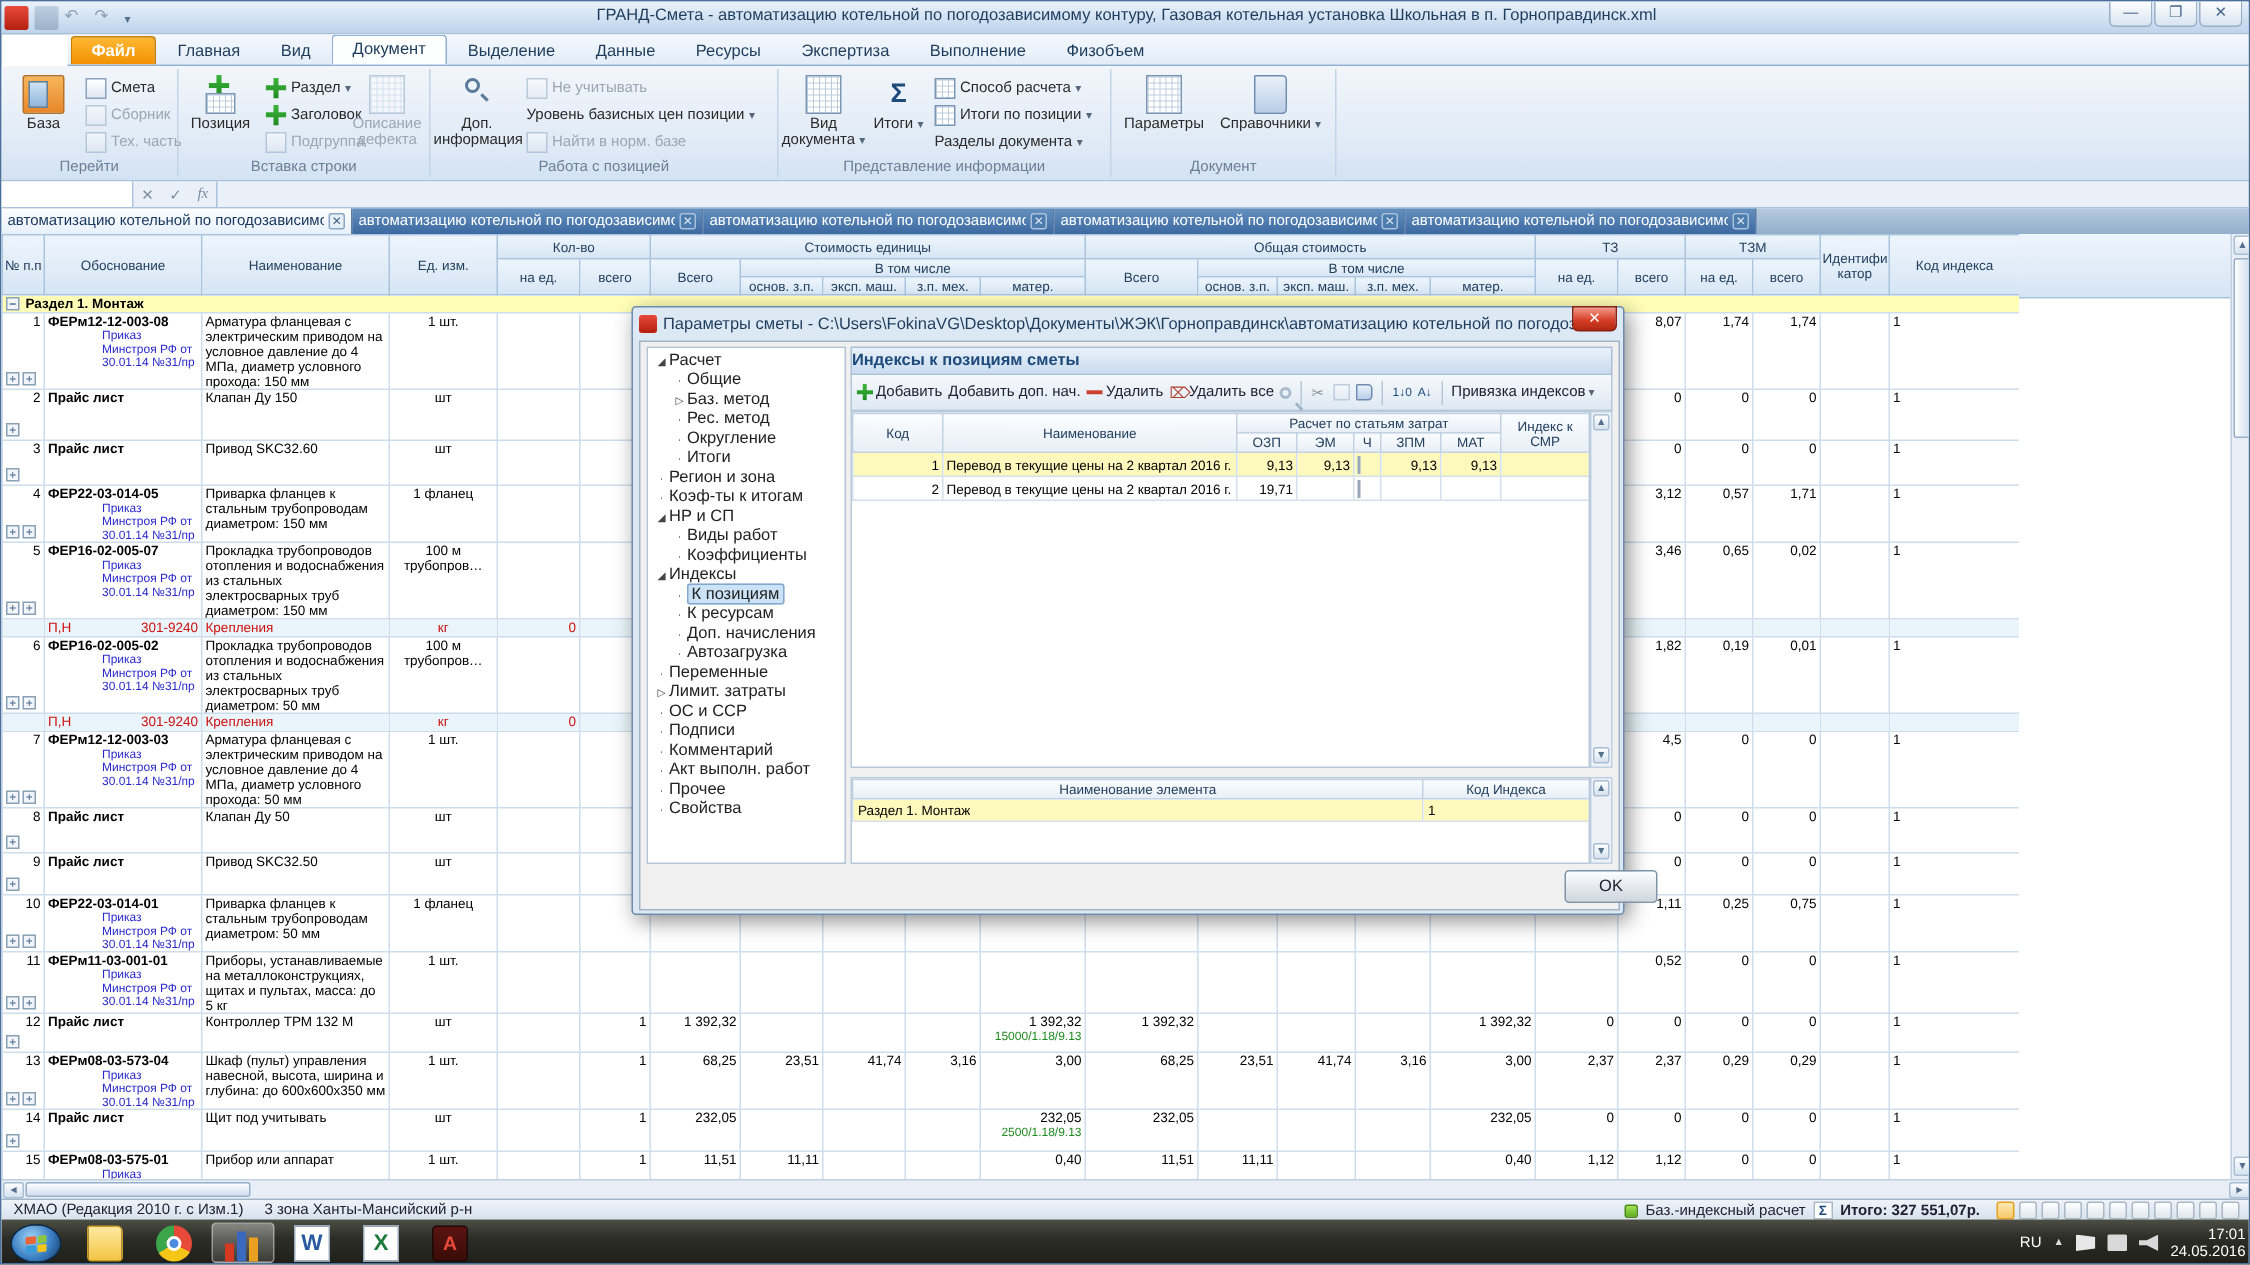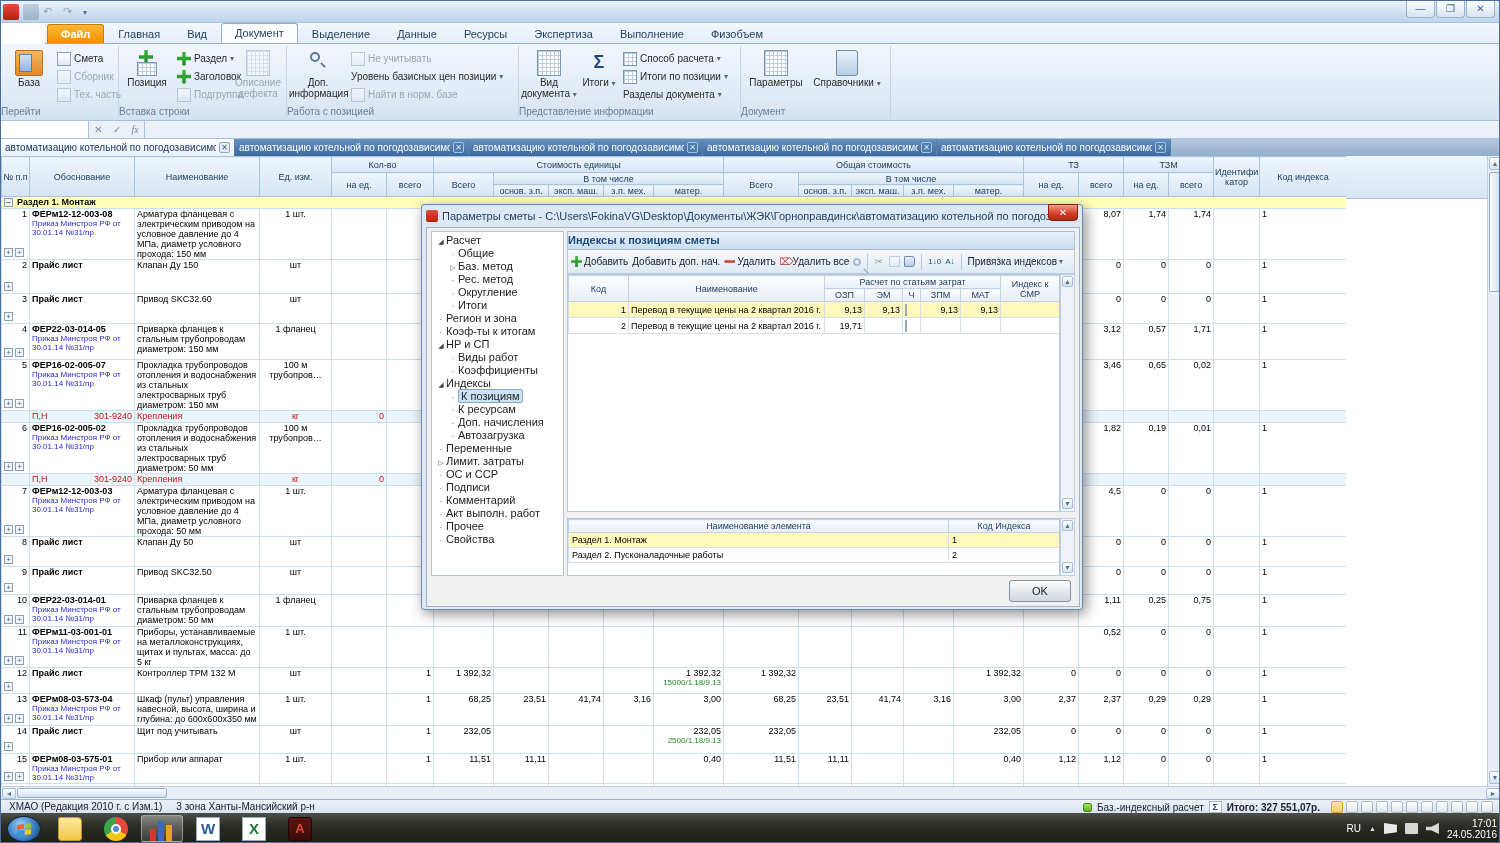--- a/index.html
+++ b/index.html
@@ -14,21 +14,21 @@
   #wincontrols{right:6px;top:0;display:flex;}
   .winbtn{width:29px;height:17px;border:1px solid #9ab0c8;border-top:none;background:linear-gradient(#fdfeff,#d8e4f0);border-radius:0 0 4px 4px;margin-left:1px;font-size:10px;color:#44658a;text-align:center;line-height:15px;}
   
   #menubar{left:0;top:22px;width:1500px;height:21px;background:linear-gradient(#f4f8fd,#e3edf8);border-bottom:1px solid #8eb0d4;display:flex;align-items:flex-end;padding-left:2px;margin-left:44px;}
   .mtab{font-size:11px;color:#1e3c5c;padding:3px 13px 3px;margin-right:1px;border-radius:3px 3px 0 0;}
   .mtab.file{background:linear-gradient(#ffb733,#f29100);color:#fff;font-weight:bold;border:1px solid #c87d00;border-bottom:none;}
   .mtab.active{background:#fdfefe;border:1px solid #8eb0d4;border-bottom:1px solid #fdfefe;}
   
   #ribbon{left:0;top:43px;width:1500px;height:77px;background:linear-gradient(#f2f6fb,#dfeaf6 70%,#d3e2f2);border-bottom:1px solid #a8c0da;}
   .rgroup{position:absolute;top:2px;height:72px;border-right:1px solid #c3d4e7;}
-  .rgroup-label{position:absolute;bottom:1px;left:0;right:0;text-align:left;font-size:10px;color:#6b7f95;}
+  .rgroup-label{position:absolute;bottom:1px;left:0;right:0;text-align:center;font-size:10px;color:#6b7f95;}
   .bigbtn{position:absolute;top:2px;width:52px;height:58px;text-align:center;font-size:10px;color:#2a2a2a;border-radius:3px;}
   .bigbtn .bicon{margin:2px auto 1px;width:28px;height:26px;position:relative;}
   .smallbtn{position:absolute;height:17px;font-size:10px;color:#2a2a2a;white-space:nowrap;display:flex;align-items:center;gap:3px;}
   .smallbtn.disabled,.bigbtn.disabled{color:#9aa6b2;}
   .sicon{width:14px;height:14px;display:inline-block;position:relative;flex:none;} .ddarrow{font-size:8px;color:#55687c;}
   
   .ic-plus{background:
      linear-gradient(#3db53d,#1f8a1f);clip-path:polygon(38% 0,62% 0,62% 38%,100% 38%,100% 62%,62% 62%,62% 100%,38% 100%,38% 62%,0 62%,0 38%,38% 38%);}
   .ic-minus{background:linear-gradient(#e05a4a,#b5281a);clip-path:polygon(0 38%,100% 38%,100% 62%,0 62%);}
   .ic-page{background:linear-gradient(#fff,#dfe8f2);border:1px solid #8ba3bd;}
@@ -57,21 +57,21 @@
   #grid{left:0;top:155px;width:1345px;height:630px;overflow:hidden;background:#fff;}
   #gridtable{border-collapse:collapse;table-layout:fixed;width:1345px;}
   #gridtable th{background:linear-gradient(#eef5fc,#d6e5f4);border:1px solid #a9c4de;font-size:9px;font-weight:normal;color:#23405e;padding:0 1px;overflow:hidden;}
   #gridtable td{border:1px solid #cdddeb;font-size:9px;padding:0 2px;vertical-align:top;overflow:hidden;position:relative;}
   td.rnum{text-align:right;color:#000;}
   td.rmoney{text-align:right;white-space:nowrap;}
   td.rkod{text-align:left;}
   tr.section td{background:#ffffb8;border:1px solid #d8d890;font-size:10px;font-weight:bold;padding:0 2px;}
   tr.pn td{background:#e9f5fa;color:#cc1111;}
   .code{font-weight:bold;color:#000;white-space:nowrap;}
-  .just{color:#2a2acc;font-size:8px;line-height:9px;}
+  .just{color:#2a2acc;font-size:8px;line-height:9px;margin-left:36px;}
   .nametext{line-height:10px;}
   .unitcell{text-align:center;}
   .gnote{color:#1e8a1e;font-size:8px;text-align:right;}
   .expbox{position:absolute;left:2px;bottom:2px;display:flex;gap:2px;}
   .pbox{width:9px;height:9px;border:1px solid #8aa0b5;background:#f2f6fa;font-size:8px;line-height:7px;text-align:center;color:#44658a;}
   #grid-filler-head{left:1345px;top:155px;width:141px;height:43px;background:linear-gradient(#eef5fc,#d6e5f4);border-bottom:1px solid #a9c4de;}
   #vscroll{left:1486px;top:155px;width:14px;height:630px;background:#e8eef5;border-left:1px solid #c0d0e0;}
   .scr-arrow{width:12px;height:13px;margin:1px;background:linear-gradient(#fdfeff,#d5e2ef);border:1px solid #a8bed4;border-radius:2px;font-size:7px;color:#55708c;text-align:center;line-height:12px;}
   #vthumb{position:absolute;left:1px;top:16px;width:12px;height:120px;background:linear-gradient(90deg,#fdfeff,#cfdeee);border:1px solid #96b0ca;border-radius:2px;}
   #hscroll{left:0;top:785px;width:1500px;height:13px;background:#e8eef5;border-top:1px solid #c0d0e0;display:flex;}
@@ -99,21 +99,21 @@
   #idxtable{border-collapse:collapse;table-layout:fixed;width:491px;}
   #idxtable th{background:linear-gradient(#fbfdff,#e7eef6);border:1px solid #c2d2e2;font-size:9px;font-weight:normal;color:#23405e;padding:0 1px;}
   #idxtable td{border:1px solid #d5e0ea;font-size:9px;padding:1px 2px;white-space:nowrap;overflow:hidden;}
   tr.ysel td{background:#fdf8bc;}
   .cb{width:10px;height:10px;border:1px solid #98a8b8;background:#fbfcfd;margin:0 auto;}
   #el-grid{left:0;top:287px;width:493px;height:58px;background:#fff;border:1px solid #b6c8da;overflow:hidden;}
   #el-scroll{left:493px;top:287px;width:15px;height:58px;background:#eef2f7;border:1px solid #c0d0e0;}
   #eltable{border-collapse:collapse;table-layout:fixed;width:491px;}
   #eltable th{background:linear-gradient(#fbfdff,#e7eef6);border:1px solid #c2d2e2;font-size:9px;font-weight:normal;color:#23405e;}
   #eltable td{border:1px solid #d5e0ea;font-size:9px;padding:1px 3px;white-space:nowrap;overflow:hidden;}
-  #dlg-ok{left:582px;top:352px;width:62px;height:22px;background:linear-gradient(#fdfeff,#e2e7ec 55%,#cfd6dd);border:1px solid #8094a8;border-radius:3px;font-size:11px;text-align:center;line-height:20px;color:#223;}
+  #dlg-ok{left:616px;top:352px;width:62px;height:22px;background:linear-gradient(#fdfeff,#e2e7ec 55%,#cfd6dd);border:1px solid #8094a8;border-radius:3px;font-size:11px;text-align:center;line-height:20px;color:#223;}
   
   #statusbar{left:0;top:798px;width:1500px;height:14px;background:linear-gradient(#eef3f9,#d7e2ee);border-top:1px solid #a0b4c8;font-size:10px;color:#223;display:flex;align-items:center;}
   #sb-right{position:absolute;right:8px;top:0;height:14px;display:flex;align-items:center;gap:5px;}
   .sb-ico{width:12px;height:12px;border:1px solid #aab8c6;border-radius:2px;background:linear-gradient(#fff,#dde5ec);}
   .sb-ico.hl{border-color:#e8a020;background:linear-gradient(#ffe8b0,#f5c96a);}
   #mode-dot{width:9px;height:9px;border-radius:2px;background:linear-gradient(#a5e35a,#5fae1e);border:1px solid #4a8a14;}
   
   #taskbar{left:0;top:812px;width:1500px;height:31px;background:linear-gradient(#4d4f46,#2c2d26 40%,#1d1e18);display:flex;align-items:center;}
   #orb{width:34px;height:26px;margin:0 6px;border-radius:50%;background:radial-gradient(circle at 40% 35%,#9fd4f7,#3a7ec2 55%,#12355e);border:1px solid #0d2845;position:relative;}
   .flag{position:absolute;left:9px;top:7px;width:14px;height:11px;display:grid;grid-template-columns:1fr 1fr;grid-template-rows:1fr 1fr;gap:1px;transform:skewY(-6deg);}
@@ -131,20 +131,21 @@
 <div id="app">
 
   <div class="abs" id="titlebar">
     <div class="abs" id="qat">
       <span class="qicon" style="background:linear-gradient(#e84a3a,#b51f10);border-radius:2px;"></span>
       <span class="qicon" style="background:linear-gradient(#9fb6cc,#7a94ad);border-radius:2px;opacity:.55;"></span>
       <span class="qicon" style="color:#8ba0b5;font-size:11px;line-height:14px;">↶</span>
       <span class="qicon" style="color:#8ba0b5;font-size:11px;line-height:14px;">↷</span>
       <span style="font-size:8px;color:#55708c;">▾</span>
     </div>
+    <div class="abs" id="win-title">ГРАНД-Смета - автоматизацию котельной по погодозависимому контуру, Газовая котельная установка Школьная в п. Горноправдинск.xml</div>
     <div class="abs" id="wincontrols">
       <div class="winbtn">—</div>
       <div class="winbtn">❐</div>
       <div class="winbtn">✕</div>
     </div>
   </div>
 
   <div class="abs" id="menubar">
       <div class="mtab file">Файл</div>
       <div class="mtab">Главная</div>
@@ -1009,24 +1010,20 @@
                 <tr>
                   <th style="height: 13px;">Наименование элемента</th>
                   <th style="height: 13px;">Код Индекса</th>
                 </tr>
               </thead>
               <tbody id="elbody">
                 <tr class="ysel" style="height: 15px;">
                   <td>Раздел 1. Монтаж</td>
                   <td>1</td>
                 </tr>
-                <tr style="height: 15px;">
-                  <td>Раздел 2. Пусконаладочные работы</td>
-                  <td>2</td>
-                </tr>
               </tbody>
             </table>
         </div>
         <div class="abs" id="el-scroll">
           <div class="scr-arrow" style="width:11px;height:11px;line-height:10px;">▲</div>
           <div class="scr-arrow" style="position:absolute;bottom:1px;width:11px;height:11px;line-height:10px;">▼</div>
         </div>
       </div>
       <div class="abs" id="dlg-ok">OK</div>
     </div>

